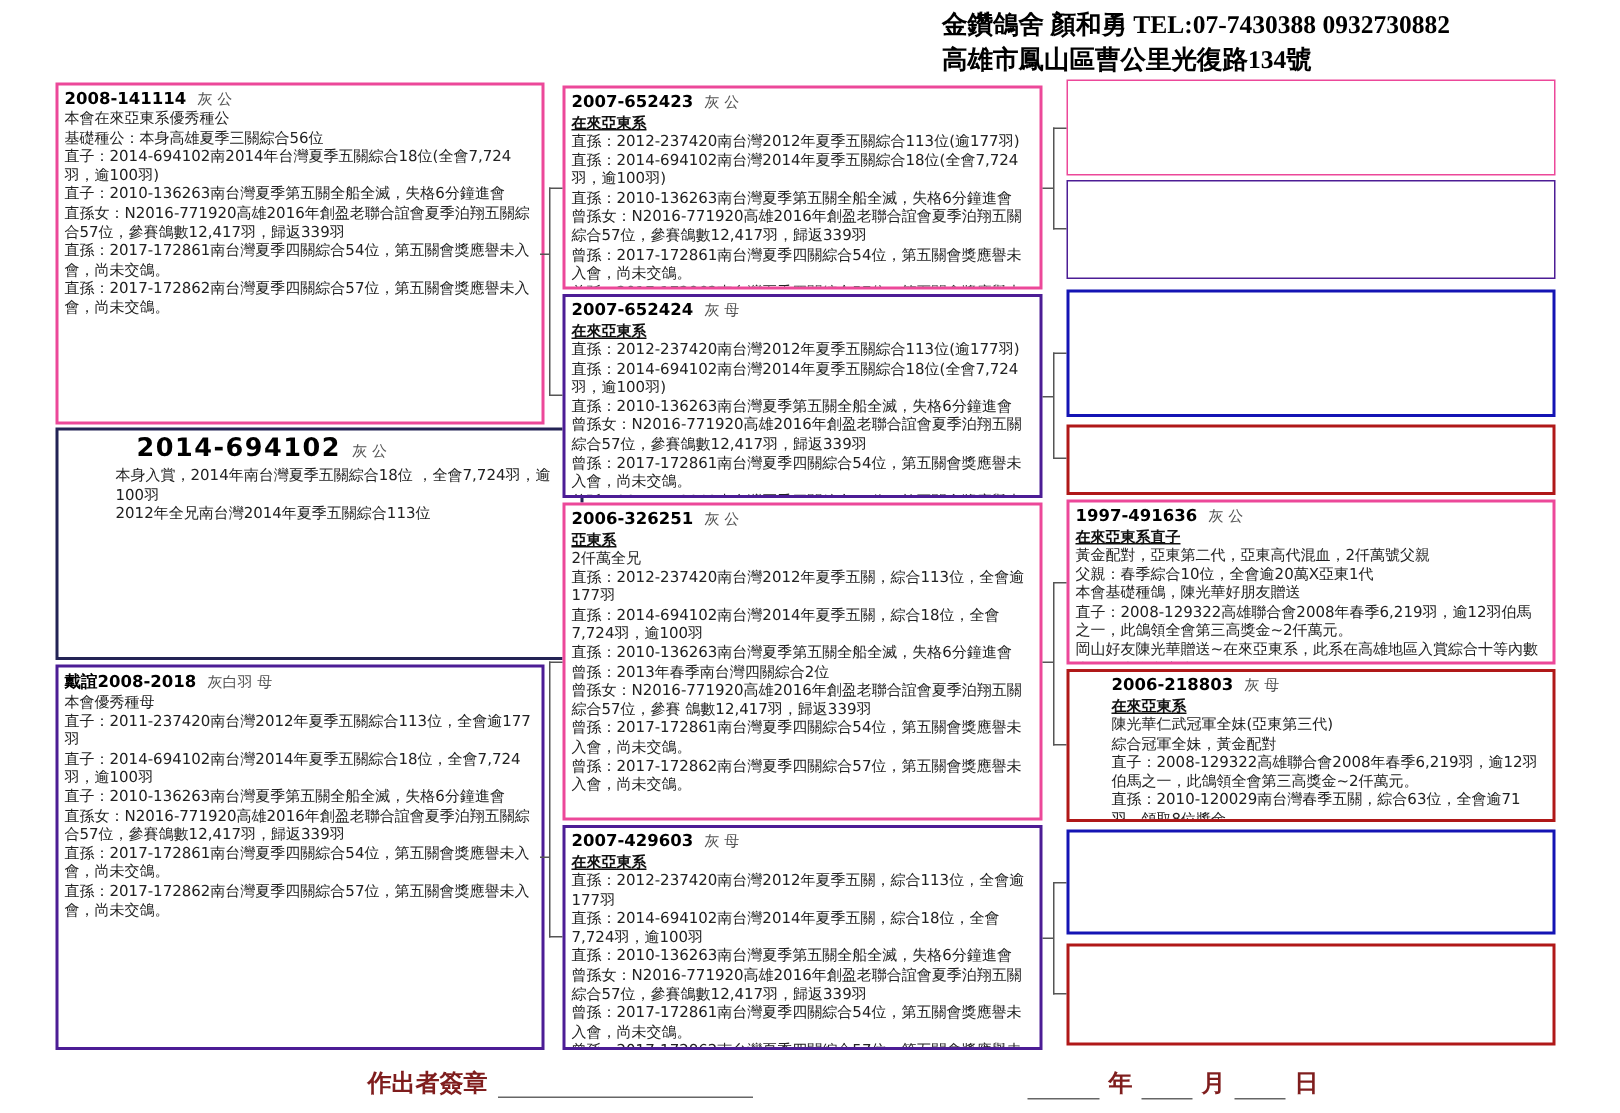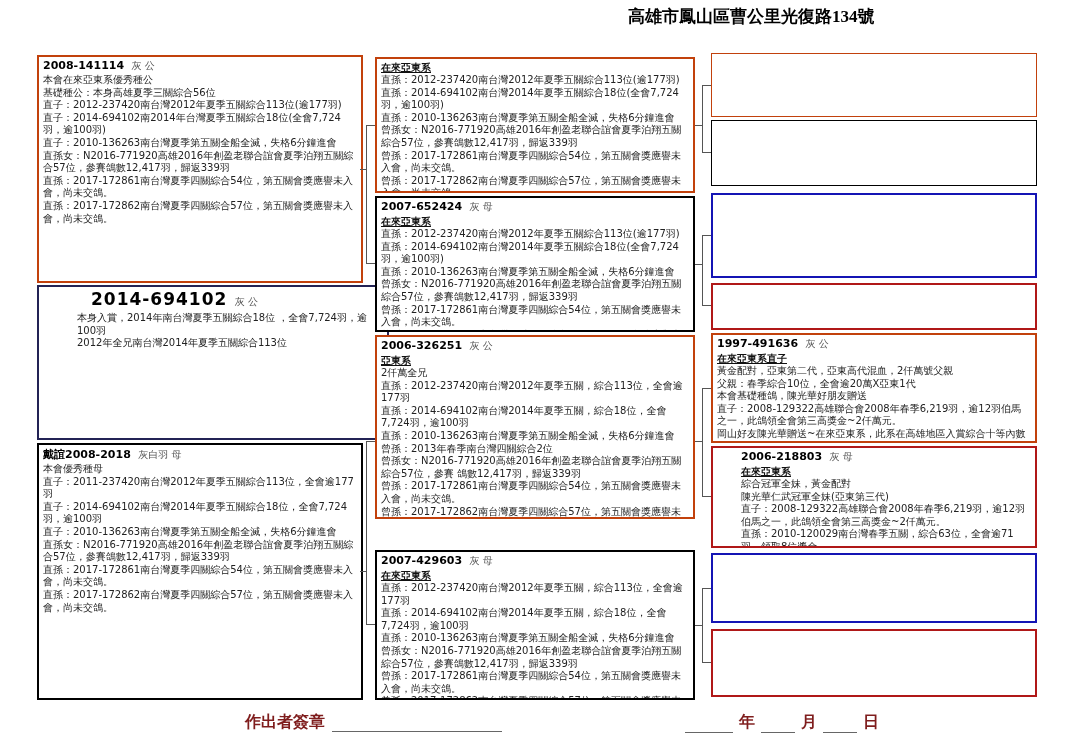--- a/index.html
+++ b/index.html
@@ -1,22 +1,22 @@
 <!DOCTYPE html>
 <html><head>
 <meta charset="utf-8">
 <style>
   html,body{margin:0;padding:0;background:#ffffff;}
   #page{position:relative;width:1080px;height:742px;background:#ffffff;overflow:hidden;
         font-family:"DejaVu Sans",sans-serif;color:#222;}
   .hdr{position:absolute;left:628px;top:6px;font-family:"Liberation Serif",serif;
        font-weight:bold;font-size:17px;line-height:1.35;color:#000;white-space:nowrap;}
   .box{position:absolute;background:#fff;padding:2px 4px;box-sizing:border-box;overflow:hidden;}
-  .male{border:2px solid #c2410c;}
-  .female{border:2px solid #000000;}
+  .male{border:2px solid #ec4899;}
+  .female{border:2px solid #4c1d95;}
   .female.thick{border-width:2px;border-color:#b01818;padding-left:28px;}
   .male.thick{border-color:#1414b4;}
   .male.thin{border-width:1px;}
   .female.thin{border-width:1px;}
   .subject{border:2px solid #232355;}
   .box-title{font-size:11px;margin-bottom:1px;white-space:nowrap;}
   .ring{font-weight:bold;color:#000;}
   .sex{font-size:10px;color:#555;margin-left:4px;}
   .subject .ring{font-size:17px;letter-spacing:1px;}
   .subject .box-title{text-indent:14px;margin-bottom:3px;}
@@ -31,32 +31,32 @@
   .sigline{position:absolute;border-bottom:1px solid #666;height:0;}
   .dlabel{display:inline-block;margin:0 2px;}
   .dline{display:inline-block;border-bottom:1px solid #666;height:14px;vertical-align:bottom;}
 </style>
 </head>
 <body>
 
 <div id="page">
 
   <div class="hdr">
+    <div>金鑽鴿舍 顏和勇  TEL:07-7430388 0932730882</div>
     <div>高雄市鳳山區曹公里光復路134號</div>
   </div>
 
   <div class="box male" style="left:37px;top:55px;width:326px;height:228px;">
     <div class="box-title">
       <span class="ring">2008-141114</span>
       <span class="sex">灰 公</span>
     </div>
     <div class="blines">
         <div>本會在來亞東系優秀種公</div>
         <div>基礎種公：本身高雄夏季三關綜合56位</div>
-        <div>直子：2012-237420南台灣2012年夏季五關綜合113位(逾177羽)</div>
         <div>直子：2014-694102南2014年台灣夏季五關綜合18位(全會7,724羽，逾100羽)</div>
         <div>直子：2010-136263南台灣夏季第五關全船全滅，失格6分鐘進會</div>
         <div>直孫女：N2016-771920高雄2016年創盈老聯合誼會夏季泊翔五關綜合57位，參賽鴿數12,417羽，歸返339羽</div>
         <div>直孫：2017-172861南台灣夏季四關綜合54位，第五關會獎應譽未入會，尚未交鴿。</div>
         <div>直孫：2017-172862南台灣夏季四關綜合57位，第五關會獎應譽未入會，尚未交鴿。</div>
       </div>
   </div>
 
   <div class="box subject" style="left:37px;top:285px;width:352px;height:155px;padding-left:38px;">
     <div class="box-title">
@@ -79,20 +79,24 @@
         <div>直子：2011-237420南台灣2012年夏季五關綜合113位，全會逾177羽</div>
         <div>直子：2014-694102南台灣2014年夏季五關綜合18位，全會7,724羽，逾100羽</div>
         <div>直子：2010-136263南台灣夏季第五關全船全滅，失格6分鐘進會</div>
         <div>直孫女：N2016-771920高雄2016年創盈老聯合誼會夏季泊翔五關綜合57位，參賽鴿數12,417羽，歸返339羽</div>
         <div>直孫：2017-172861南台灣夏季四關綜合54位，第五關會獎應譽未入會，尚未交鴿。</div>
         <div>直孫：2017-172862南台灣夏季四關綜合57位，第五關會獎應譽未入會，尚未交鴿。</div>
       </div>
   </div>
 
   <div class="box male" style="left:375px;top:57px;width:320px;height:136px;">
+    <div class="box-title">
+      <span class="ring">2007-652423</span>
+      <span class="sex">灰 公</span>
+    </div>
     <div class="strain">在來亞東系</div>
     <div class="blines">
         <div>直孫：2012-237420南台灣2012年夏季五關綜合113位(逾177羽)</div>
         <div>直孫：2014-694102南台灣2014年夏季五關綜合18位(全會7,724羽，逾100羽)</div>
         <div>直孫：2010-136263南台灣夏季第五關全船全滅，失格6分鐘進會</div>
         <div>曾孫女：N2016-771920高雄2016年創盈老聯合誼會夏季泊翔五關綜合57位，參賽鴿數12,417羽，歸返339羽</div>
         <div>曾孫：2017-172861南台灣夏季四關綜合54位，第五關會獎應譽未入會，尚未交鴿。</div>
         <div>曾孫：2017-172862南台灣夏季四關綜合57位，第五關會獎應譽未入會，尚未交鴿。</div>
       </div>
   </div>
@@ -106,21 +110,21 @@
     <div class="blines">
         <div>直孫：2012-237420南台灣2012年夏季五關綜合113位(逾177羽)</div>
         <div>直孫：2014-694102南台灣2014年夏季五關綜合18位(全會7,724羽，逾100羽)</div>
         <div>直孫：2010-136263南台灣夏季第五關全船全滅，失格6分鐘進會</div>
         <div>曾孫女：N2016-771920高雄2016年創盈老聯合誼會夏季泊翔五關綜合57位，參賽鴿數12,417羽，歸返339羽</div>
         <div>曾孫：2017-172861南台灣夏季四關綜合54位，第五關會獎應譽未入會，尚未交鴿。</div>
         <div>曾孫：2017-172862南台灣夏季四關綜合57位，第五關會獎應譽未入會，尚未交鴿。</div>
       </div>
   </div>
 
-  <div class="box male" style="left:375px;top:335px;width:320px;height:184px;">
+  <div class="box male" style="left:375px;top:335px;width:320px;height:212px;">
     <div class="box-title">
       <span class="ring">2006-326251</span>
       <span class="sex">灰 公</span>
     </div>
     <div class="strain">亞東系</div>
     <div class="blines">
         <div>2仟萬全兄</div>
         <div>直孫：2012-237420南台灣2012年夏季五關，綜合113位，全會逾177羽</div>
         <div>直孫：2014-694102南台灣2014年夏季五關，綜合18位，全會7,724羽，逾100羽</div>
         <div>直孫：2010-136263南台灣夏季第五關全船全滅，失格6分鐘進會</div>
@@ -167,22 +171,22 @@
       </div>
   </div>
 
   <div class="box female thick" style="left:711px;top:446px;width:326px;height:102px;">
     <div class="box-title">
       <span class="ring">2006-218803</span>
       <span class="sex">灰 母</span>
     </div>
     <div class="strain">在來亞東系</div>
     <div class="blines">
+        <div>陳光華仁武冠軍全妹(亞東第三代)</div>
         <div>綜合冠軍全妹，黃金配對</div>
-        <div>陳光華仁武冠軍全妹(亞東第三代)</div>
         <div>直子：2008-129322高雄聯合會2008年春季6,219羽，逾12羽伯馬之一，此鴿領全會第三高獎金~2仟萬元。</div>
         <div>直孫：2010-120029南台灣春季五關，綜合63位，全會逾71羽，領取8位獎金</div>
       </div>
   </div>
 
   <div class="box male thick" style="left:711px;top:553px;width:326px;height:70px;"></div>
   <div class="box female thick" style="left:711px;top:629px;width:326px;height:68px;"></div>
 
   <div class="bracket" style="left:366px;top:125px;height:139px;"></div>
   <div class="stub" style="left:360px;top:169px;width:6px;"></div>

